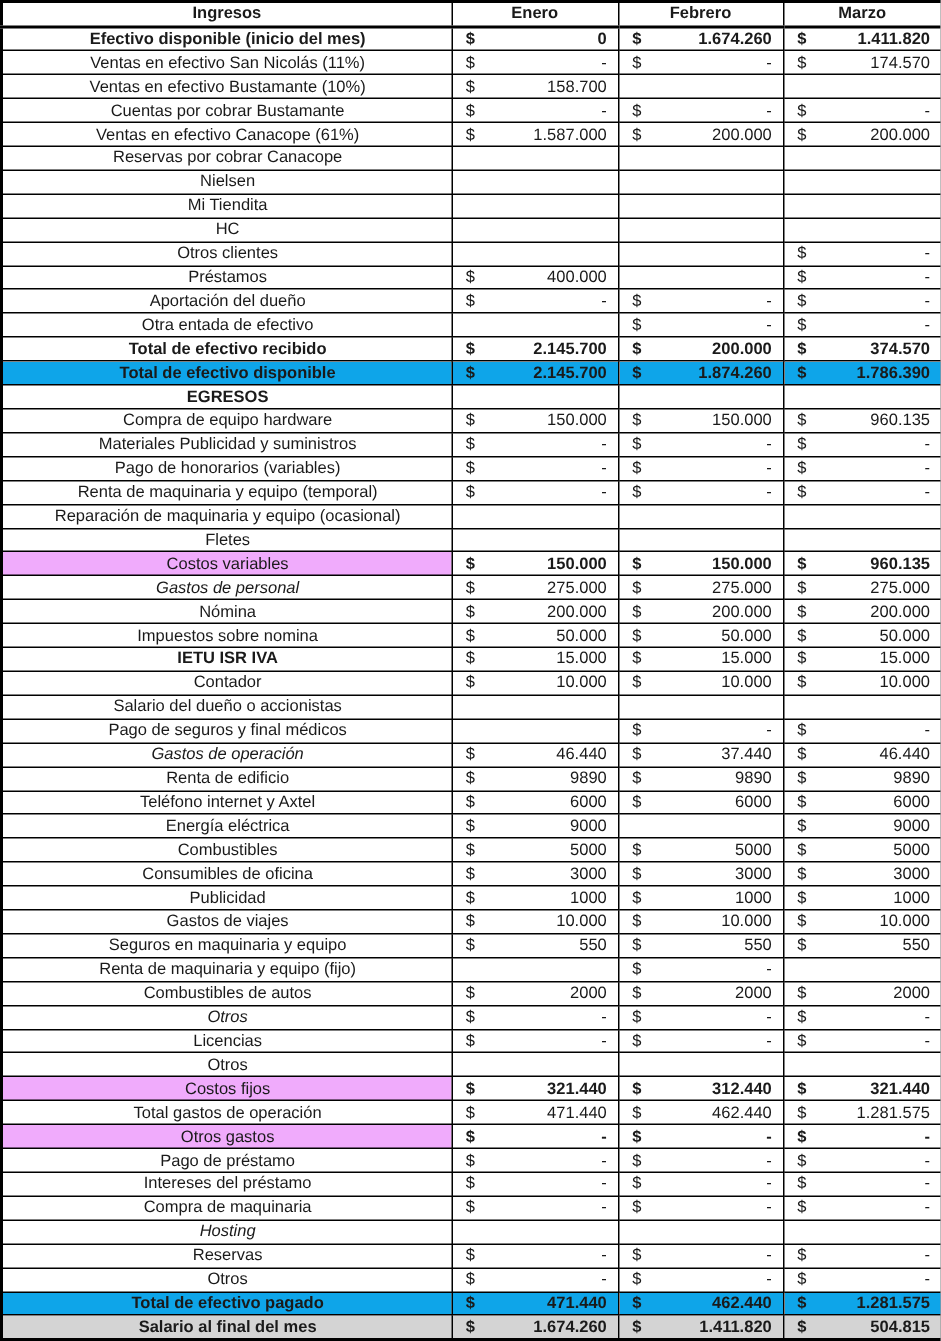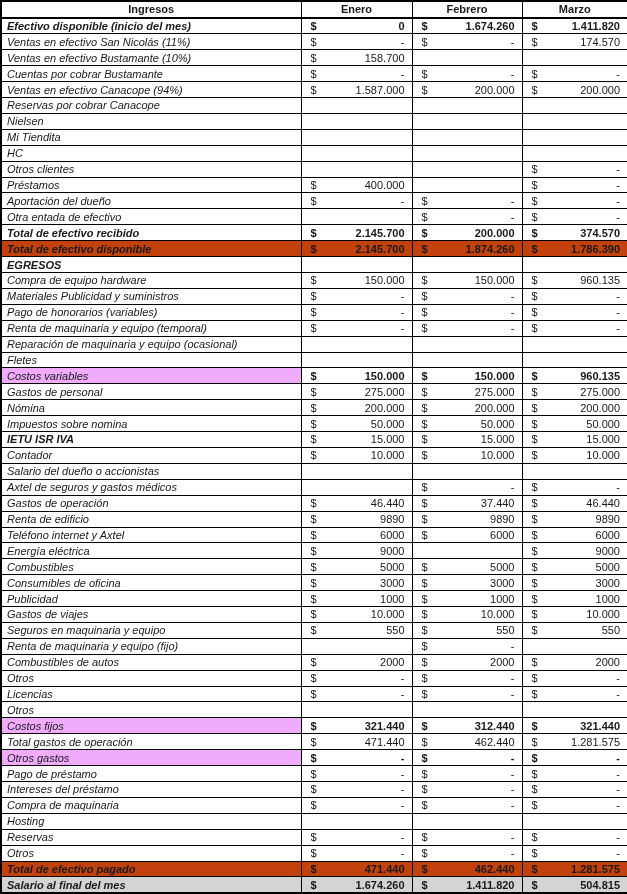--- a/index.html
+++ b/index.html
@@ -22,32 +22,32 @@
     color: #1a1a1a;
   }
   thead th {
     font-weight: bold;
     text-align: center;
     border-bottom: 2px solid #000;
     height: 17px;
     margin-left: 26px;
   }
   tbody tr { height: 15px; }
-  td.label { text-align: left; padding: 0 4px 0 5px; font-style: italic; }
+  td.label { text-align: center; padding: 0 4px 0 5px; }
   .money {
     display: flex;
     justify-content: space-between;
     align-items: center;
     padding: 0 7px 0 9px;
     height: 100%;
   }
   .b  { font-weight: bold; }
   .i  { font-style: italic; }
   td.slabel { background: #f0abfc; }
-  tr.srow  td { background: #c2410c; }
+  tr.srow  td { background: #0ea5e9; }
   tr.srowd td { background: #d4d4d4; }
 </style>
 </head>
 <body>
 
 <table>
   <colgroup>
     <col style="width:300px">
     <col style="width:111px">
     <col style="width:110px">
@@ -130,21 +130,21 @@
           </div>
         </td>
         <td>
           <div class="money">
             <span>$</span>
             <span>-</span>
           </div>
         </td>
       </tr>
       <tr>
-        <td class="label">Ventas en efectivo Canacope (94%)</td>
+        <td class="label">Ventas en efectivo Canacope (61%)</td>
         <td>
           <div class="money">
             <span>$</span>
             <span>1.587.000</span>
           </div>
         </td>
         <td>
           <div class="money">
             <span>$</span>
             <span>200.000</span>
@@ -515,21 +515,21 @@
           </div>
         </td>
       </tr>
       <tr>
         <td class="label">Salario del dueño o accionistas</td>
         <td></td>
         <td></td>
         <td></td>
       </tr>
       <tr>
-        <td class="label">Axtel de seguros y gastos médicos</td>
+        <td class="label">Pago de seguros y final médicos</td>
         <td></td>
         <td>
           <div class="money">
             <span>$</span>
             <span>-</span>
           </div>
         </td>
         <td>
           <div class="money">
             <span>$</span>

